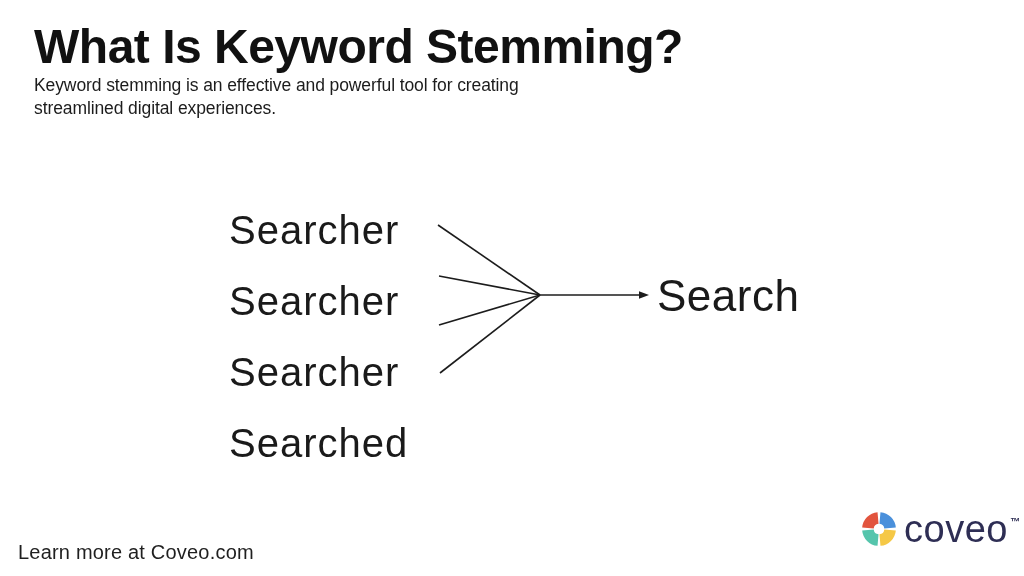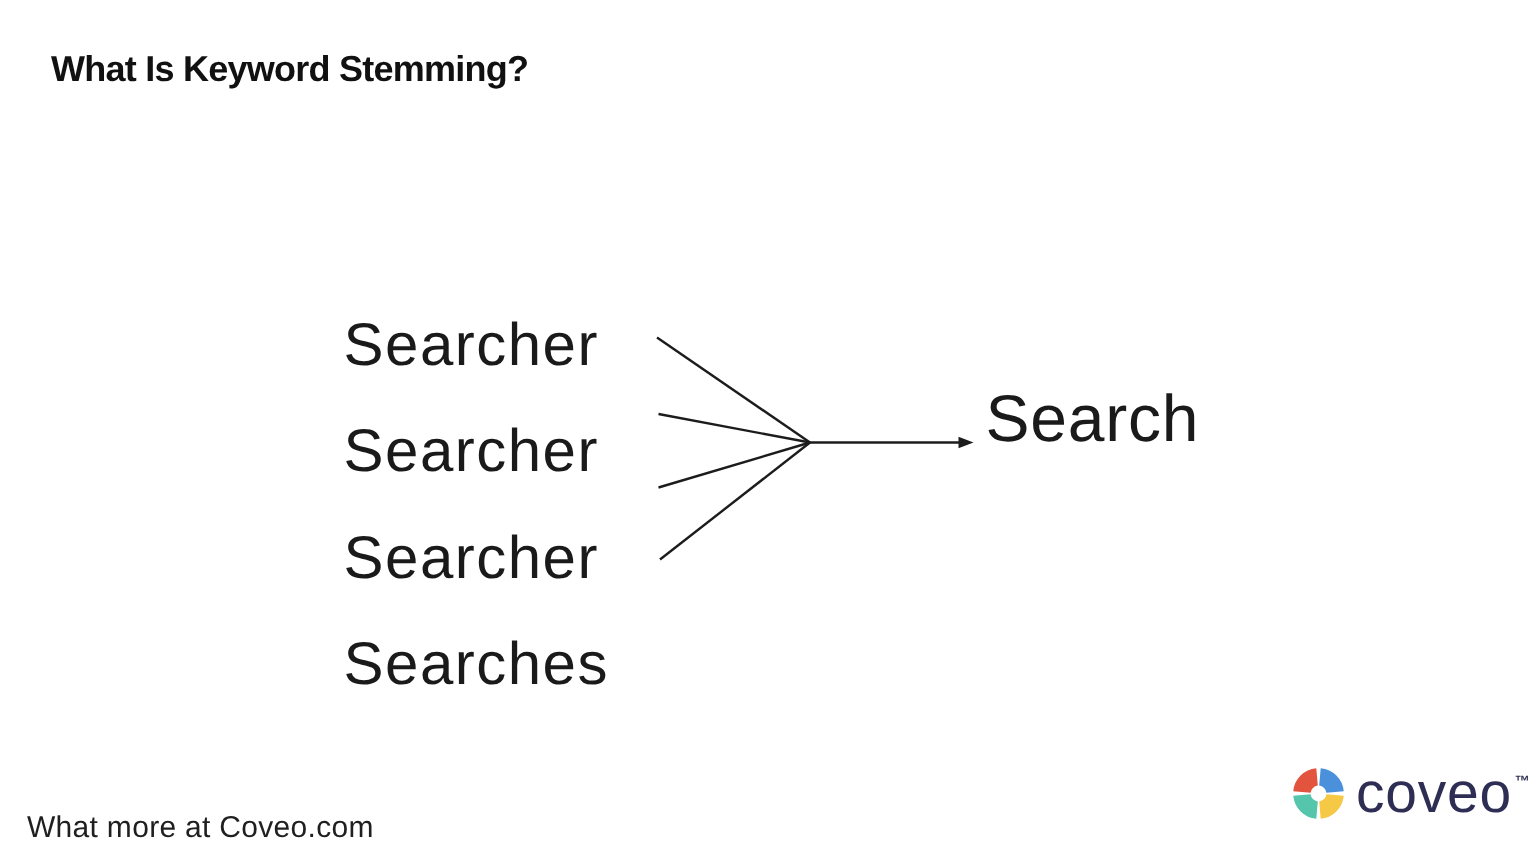--- a/index.html
+++ b/index.html
@@ -11,21 +11,21 @@
     overflow: hidden;
     font-family: "Liberation Sans", sans-serif;
     color: #1a1a1a;
   }
 
   .title {
     position: absolute;
     left: 34px;
     top: 25px;
     margin: 0;
-    font-size: 24px;
+    font-size: 48px;
     line-height: 44px;
     font-weight: 700;
     letter-spacing: -0.5px;
     color: #111111;
     white-space: nowrap;
   }
 
   .subtitle {
     position: absolute;
     left: 34px;
@@ -47,21 +47,21 @@
     line-height: 55px;
     letter-spacing: 1px;
     color: #1a1a1a;
     white-space: nowrap;
     margin-top: 16px;
   }
 
   .stem {
     position: absolute;
     left: 657px;
-    top: 252px;
+    top: 268px;
     font-size: 44px;
     line-height: 55px;
     letter-spacing: 0.5px;
     color: #1a1a1a;
     white-space: nowrap;
   }
 
   .arrows-svg {
     position: absolute;
     left: 0;
@@ -110,40 +110,41 @@
     font-weight: 700;
   }
 </style>
 </head>
 <body>
 
 <div class="slide">
 
   <h1 class="title">What Is Keyword Stemming?</h1>
 
+  <p class="subtitle"><span>Keyword stemming is an effective and powerful tool for creating</span><br><span>streamlined digital experiences.</span></p>
 
   <div class="variants">
     <div class="variant">Searcher</div>
     <div class="variant">Searcher</div>
     <div class="variant">Searcher</div>
-    <div class="variant">Searches</div>
+    <div class="variant">Searched</div>
   </div>
 
   <svg class="arrows-svg" viewBox="0 0 1024 576" aria-hidden="true">
     <line x1="438" y1="225" x2="540" y2="295"></line>
     <line x1="439" y1="276" x2="540" y2="295"></line>
     <line x1="439" y1="325" x2="540" y2="295"></line>
     <line x1="440" y1="373" x2="540" y2="295"></line>
     <line x1="540" y1="295" x2="641" y2="295"></line>
     <polygon points="649,295 639,291.2 639,298.8"></polygon>
   </svg>
 
   <div class="stem">Search</div>
 
-  <div class="learn-more">What more at Coveo.com</div>
+  <div class="learn-more">Learn more at Coveo.com</div>
 
   <div class="logo">
     <svg class="logo-mark" viewBox="0 0 36 36" aria-hidden="true">
       <path d="M16.61 2.06 A16 16 0 0 0 2.06 16.61 L13.02 17.56 A5 5 0 0 1 17.56 13.02 Z" fill="#E2543E"></path>
       <path d="M16.61 2.06 A16 16 0 0 0 2.06 16.61 L13.02 17.56 A5 5 0 0 1 17.56 13.02 Z" transform="rotate(90,18,18)" fill="#4A90DB"></path>
       <path d="M16.61 2.06 A16 16 0 0 0 2.06 16.61 L13.02 17.56 A5 5 0 0 1 17.56 13.02 Z" transform="rotate(180,18,18)" fill="#F5C846"></path>
       <path d="M16.61 2.06 A16 16 0 0 0 2.06 16.61 L13.02 17.56 A5 5 0 0 1 17.56 13.02 Z" transform="rotate(270,18,18)" fill="#55C5AC"></path>
     </svg>
     <span class="wordmark">coveo</span>
     <span class="tm">™</span>

